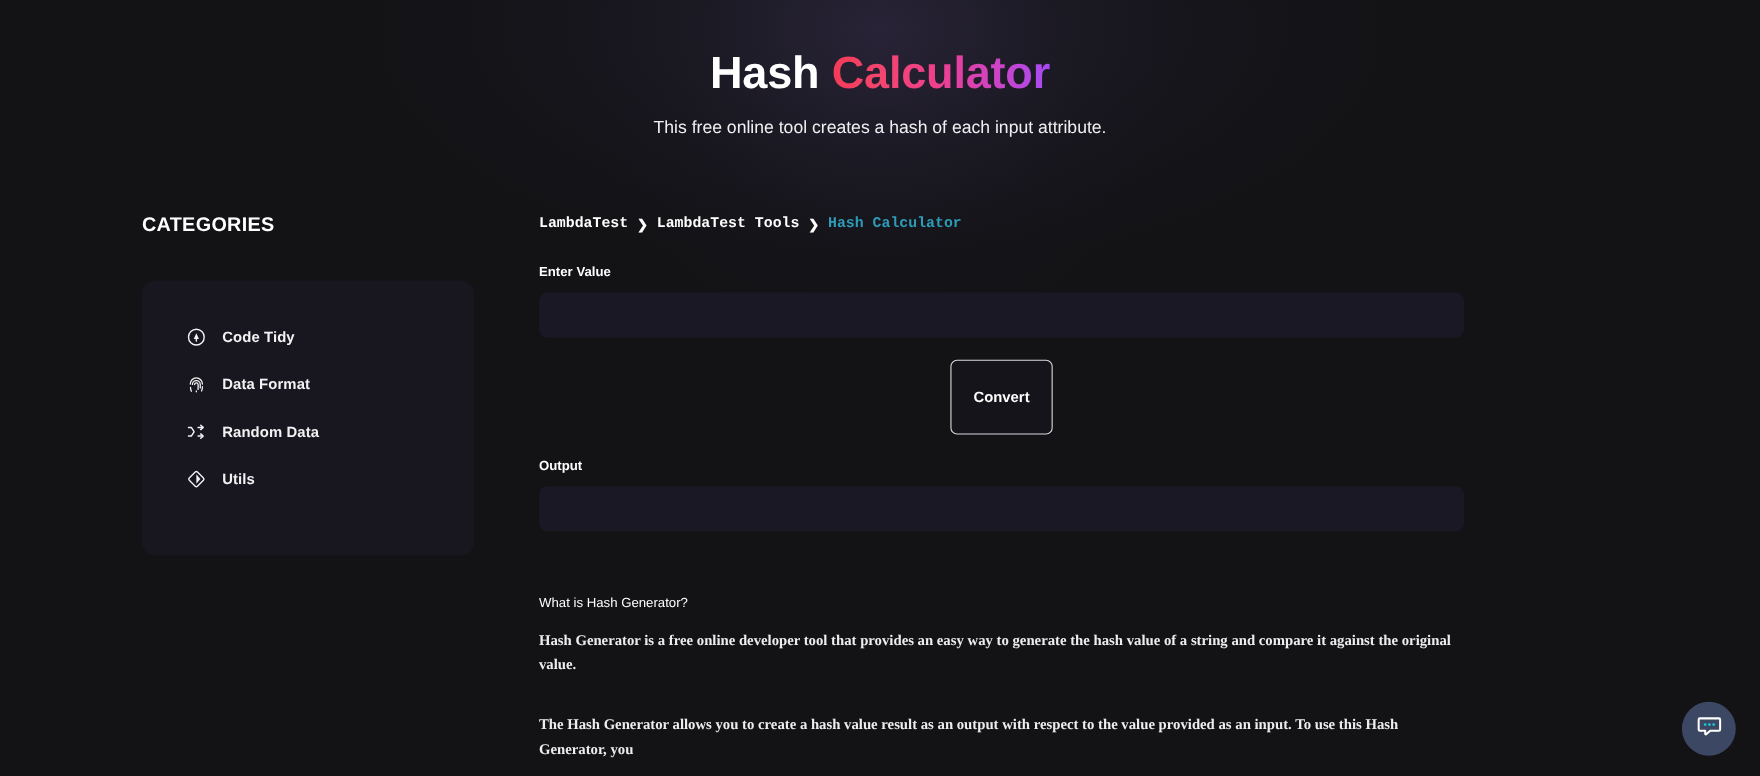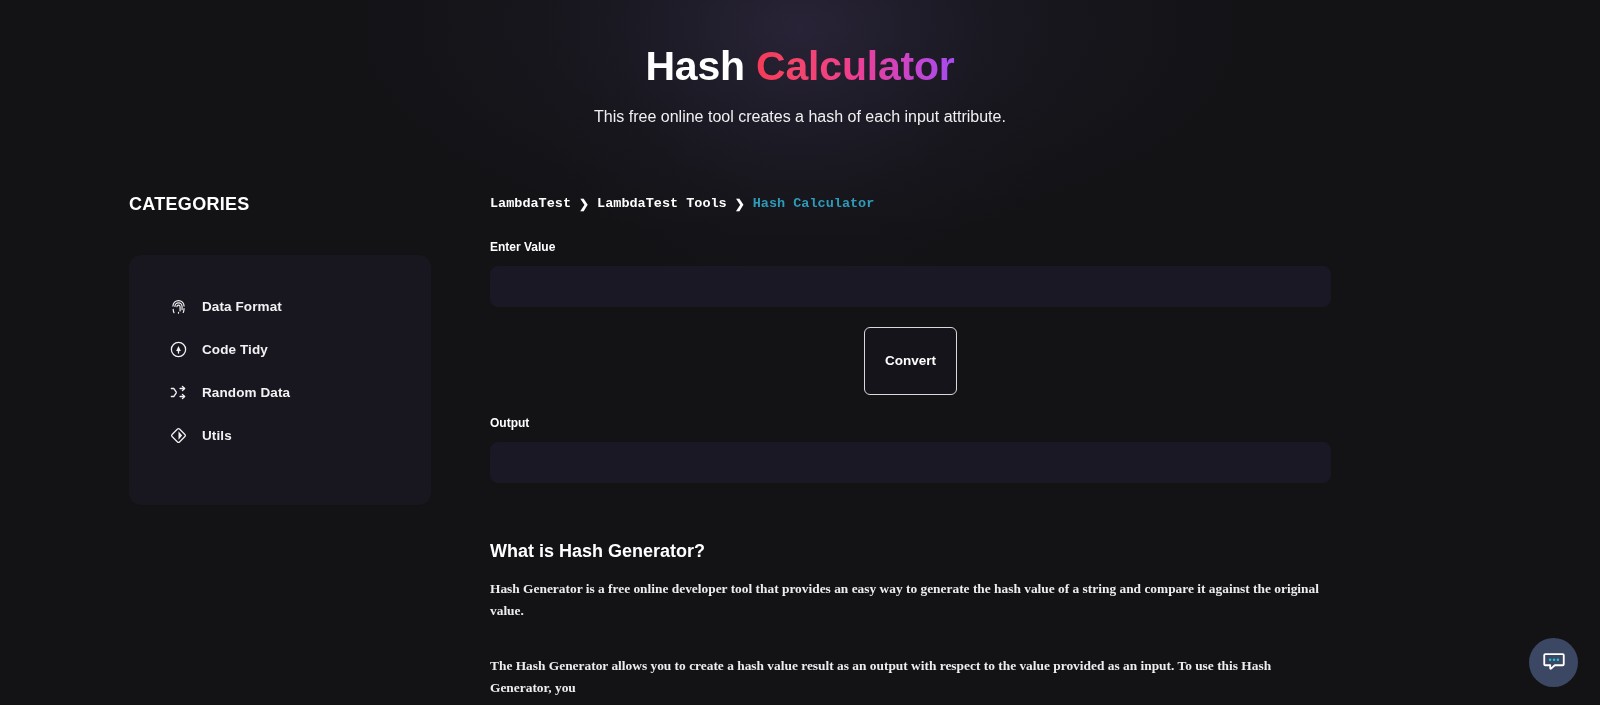--- a/index.html
+++ b/index.html
@@ -182,22 +182,22 @@
     font-weight: bold;
     padding: 26px 20px;
     cursor: pointer;
     line-height: 1;
   }
 
   .output-label { margin-top: 0px; }
 
   .articles { margin-top: 58px; }
   .article-h {
-    font-size: 18px;
-    font-weight: bold;
+    font-size: 12px;
+    font-weight: normal;
     color: #ffffff;
     margin-bottom: 16px;
   }
   .article-p {
     font-size: 13.4px;
     line-height: 1.65;
     color: #ededf0;
     font-weight: bold;
     max-width: 841px;
     font-family: Liberation Serif, serif;
@@ -232,48 +232,48 @@
     <h1 class="hero-title"><span class="title-plain">Hash </span><span class="title-accent">Calculator</span></h1>
     <p class="hero-sub">This free online tool creates a hash of each input attribute.</p>
   </div>
 
   <div class="layout">
 
     <aside class="sidebar">
       <div class="sidebar-heading">CATEGORIES</div>
 
       <div class="sidebar-card">
+
+        <div class="cat-item">
+          <span class="cat-icon">
+            <svg width="19" height="19" viewBox="0 0 24 24" fill="none" stroke="#f2f2f4" stroke-width="1.6">
+              <circle cx="12" cy="12" r="9"></circle>
+              <path d="M12 7.5 L15 14 L9 14 Z" fill="#f2f2f4" stroke="none"></path>
+              <path d="M12 14.2 L12 16.5" stroke-linecap="round"></path>
+            </svg>
+          </span>
+          <span class="cat-label">Code Tidy</span>
+        </div>
 
         <div class="cat-item">
           <span class="cat-icon">
             <svg width="19" height="19" viewBox="0 0 24 24" fill="none" stroke="#f2f2f4" stroke-width="1.5" stroke-linecap="round">
               <path d="M5 11.5a7 7 0 0 1 14 0"></path>
               <path d="M7.5 12a4.5 4.5 0 0 1 9 0v4"></path>
               <path d="M10 12.2a2 2 0 0 1 4 0v5.5"></path>
               <path d="M5.3 15.5c0 1.9.5 3.3 1 4.3"></path>
               <path d="M19 14.5c0 2.2-.4 3.8-1 5"></path>
               <path d="M12 20.5v-1"></path>
             </svg>
           </span>
           <span class="cat-label">Data Format</span>
         </div>
 
         <div class="cat-item">
           <span class="cat-icon">
-            <svg width="19" height="19" viewBox="0 0 24 24" fill="none" stroke="#f2f2f4" stroke-width="1.6">
-              <circle cx="12" cy="12" r="9"></circle>
-              <path d="M12 7.5 L15 14 L9 14 Z" fill="#f2f2f4" stroke="none"></path>
-              <path d="M12 14.2 L12 16.5" stroke-linecap="round"></path>
-            </svg>
-          </span>
-          <span class="cat-label">Code Tidy</span>
-        </div>
-
-        <div class="cat-item">
-          <span class="cat-icon">
             <svg width="19" height="19" viewBox="0 0 24 24" fill="none" stroke="#f2f2f4" stroke-width="1.7" stroke-linecap="round" stroke-linejoin="round">
               <path d="M3 7h3.2l3 4.5"></path>
               <path d="M3 17h3.2l3-4.5"></path>
               <path d="M14 7h5"></path>
               <path d="M14 17h5"></path>
               <path d="M17 4.5 19.8 7 17 9.5"></path>
               <path d="M17 14.5 19.8 17 17 19.5"></path>
             </svg>
           </span>
           <span class="cat-label">Random Data</span>

